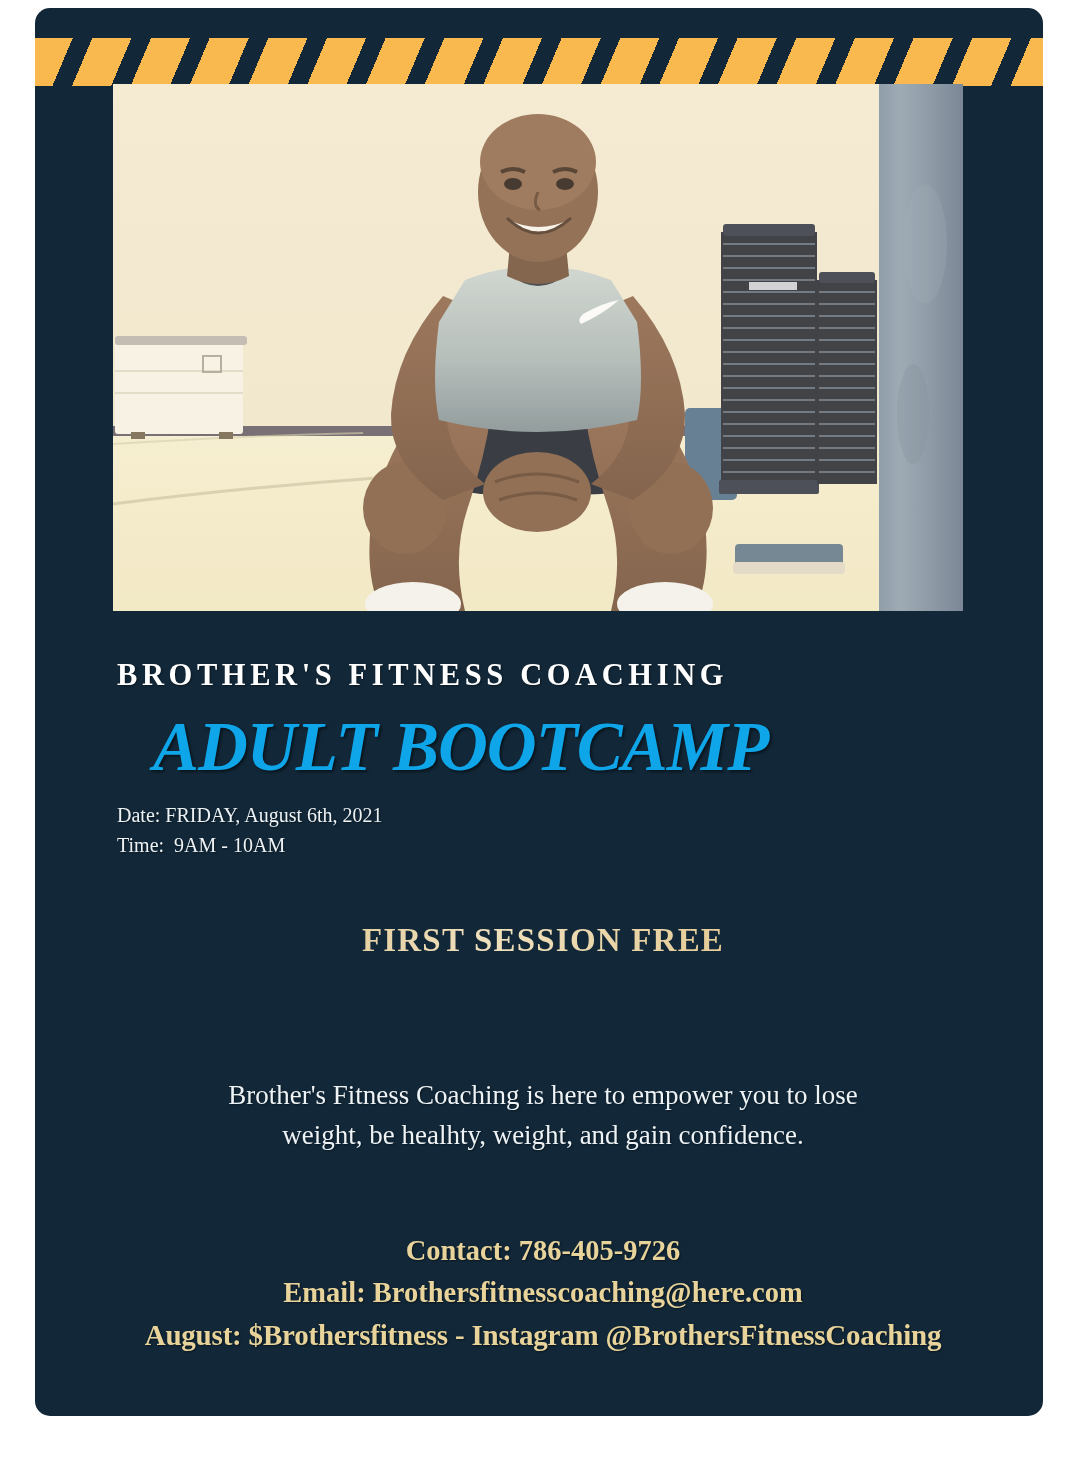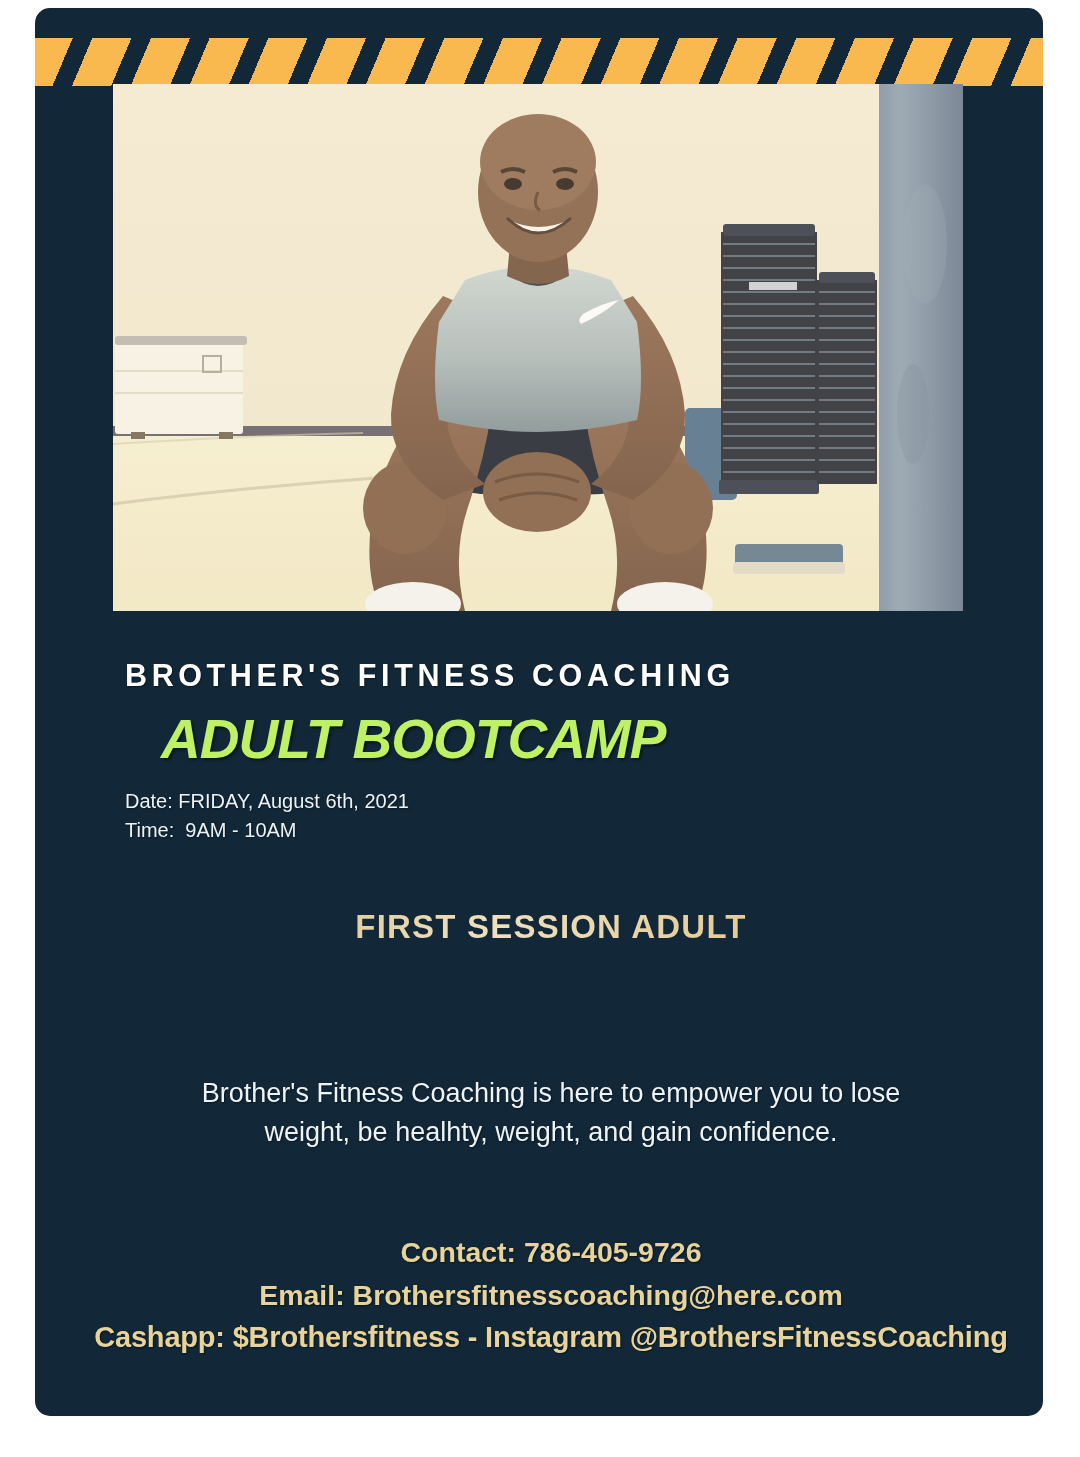--- a/index.html
+++ b/index.html
@@ -58,40 +58,41 @@
     width: 850px;
     height: 527px;
     overflow: hidden;
     background: #efe7cf;
   }
   .photo svg { display: block; width: 100%; height: 100%; }
 
   
   .content {
     position: absolute;
-    left: 12px;
+    left: 4px;
     top: 620px;
     width: 1008px;
+    font-family: Liberation Serif, serif;
   }
 
   .brand {
     margin: 0;
     padding: 30px 0 0 78px;
     color: #ffffff;
     font-size: 30.5px;
     font-weight: bold;
     letter-spacing: 4.6px;
     text-shadow: 1px 1px 2px rgba(0,0,0,0.45);
   }
 
   .headline {
     margin: 0;
     padding: 18px 0 0 114px;
-    color: #bef264;
-    font-size: 55px;
+    color: #0ea5e9;
+    font-size: 69px;
     font-weight: bold;
     font-style: italic;
     letter-spacing: -1px;
     line-height: 1.05;
     text-shadow: 2px 2px 3px rgba(0,0,0,0.5);
   }
 
   .details {
     padding: 18px 0 0 78px;
     color: #edf2f5;
@@ -109,21 +110,21 @@
     font-size: 33px;
     font-weight: bold;
     letter-spacing: 1.2px;
     background: linear-gradient(100deg, #cfa85e 0%, #efe0bd 45%, #d8b064 100%);
     -webkit-background-clip: text;
     background-clip: text;
     -webkit-text-fill-color: transparent;
   }
 
   .blurb {
-    margin: 16px auto;
+    margin: 5px auto;
     padding: 112px 110px 0 110px;
     text-align: center;
     color: #eef3f6;
     font-size: 27px;
     line-height: 1.48;
     text-shadow: 1px 1px 2px rgba(0,0,0,0.45);
   }
 
   .contact {
     margin: 12px auto;
@@ -304,27 +305,27 @@
 
     <h2 class="brand">BROTHER'S FITNESS COACHING</h2>
 
     <h1 class="headline">ADULT BOOTCAMP</h1>
 
     <div class="details">
       <div>Date: FRIDAY, August 6th, 2021</div>
       <div>Time:  9AM - 10AM</div>
     </div>
 
-    <p class="promo">FIRST SESSION ADULT</p>
+    <p class="promo">FIRST SESSION FREE</p>
 
     <div class="blurb">
       <div>Brother's Fitness Coaching is here to empower you to lose</div>
       <div>weight, be healhty, weight, and gain confidence.</div>
     </div>
 
     <div class="contact">
       <div>Contact: 786-405-9726</div>
       <div>Email: Brothersfitnesscoaching@here.com</div>
-      <div class="last">Cashapp: $Brothersfitness - Instagram @BrothersFitnessCoaching</div>
+      <div class="last">August: $Brothersfitness - Instagram @BrothersFitnessCoaching</div>
     </div>
 
   </div>
 </div>
 
 </body></html>

